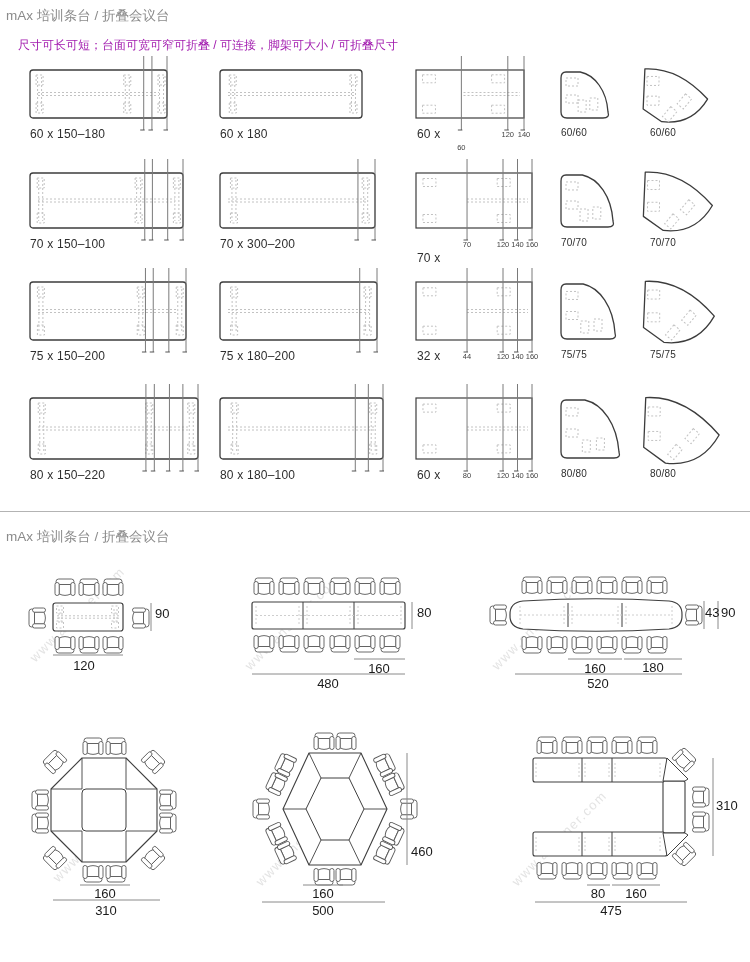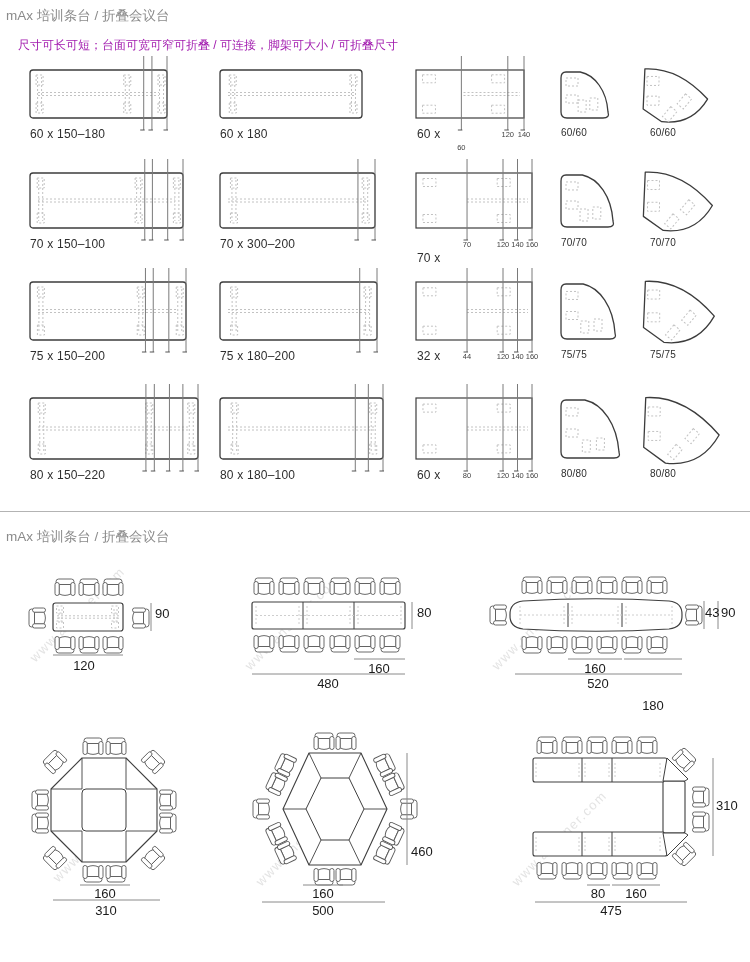--- a/index.html
+++ b/index.html
@@ -471,21 +471,21 @@
       </g>
       <path d="M43 31 Q116 26.5 189 31 Q202.5 32.5 202 45 Q202.5 57.5 189 59 Q116 63.5 43 59 Q29.5 57.5 30 45 Q29.5 32.5 43 31 Z" fill="#fff" stroke="#3f3f3f" stroke-width="1.2"></path>
       <path d="M88 33 V57 M142 33 V57" stroke="#3f3f3f" stroke-width="1"></path>
       <path d="M40 36 V54 M84 36 V54 M92 36 V54 M138 36 V54 M146 36 V54 M192 36 V54 M40 45 H192" stroke="#cecece" stroke-dasharray="2 2" fill="none"></path>
       <path d="M224 31 V59 M238 31 V59 M88 89 H142 M144 89 H202 M35 104 H202" stroke="#8a8a8a" fill="none"></path>
     </svg>
   </div>
   <div class="dim" style="left:705px;top:605px">43</div>
   <div class="dim" style="left:721px;top:605px">90</div>
   <div class="dim dimc" style="left:565px;top:661px;width:60px">160</div>
-  <div class="dim dimc" style="left:623px;top:698px;width:60px">180</div>
+  <div class="dim dimc" style="left:623px;top:660px;width:60px">180</div>
   <div class="dim dimc" style="left:568px;top:676px;width:60px">520</div>
 
   <div class="abs" style="left:30px;top:728px">
     <svg width="200" height="182">
       <g>
         <use href="#chair" transform="translate(52,9)"></use>
           <use href="#chair" transform="translate(75,9)"></use>
         <use href="#chair" transform="translate(74,155) rotate(180)"></use>
           <use href="#chair" transform="translate(97,155) rotate(180)"></use>
         <use href="#chair" transform="translate(1,83) rotate(-90)"></use>

